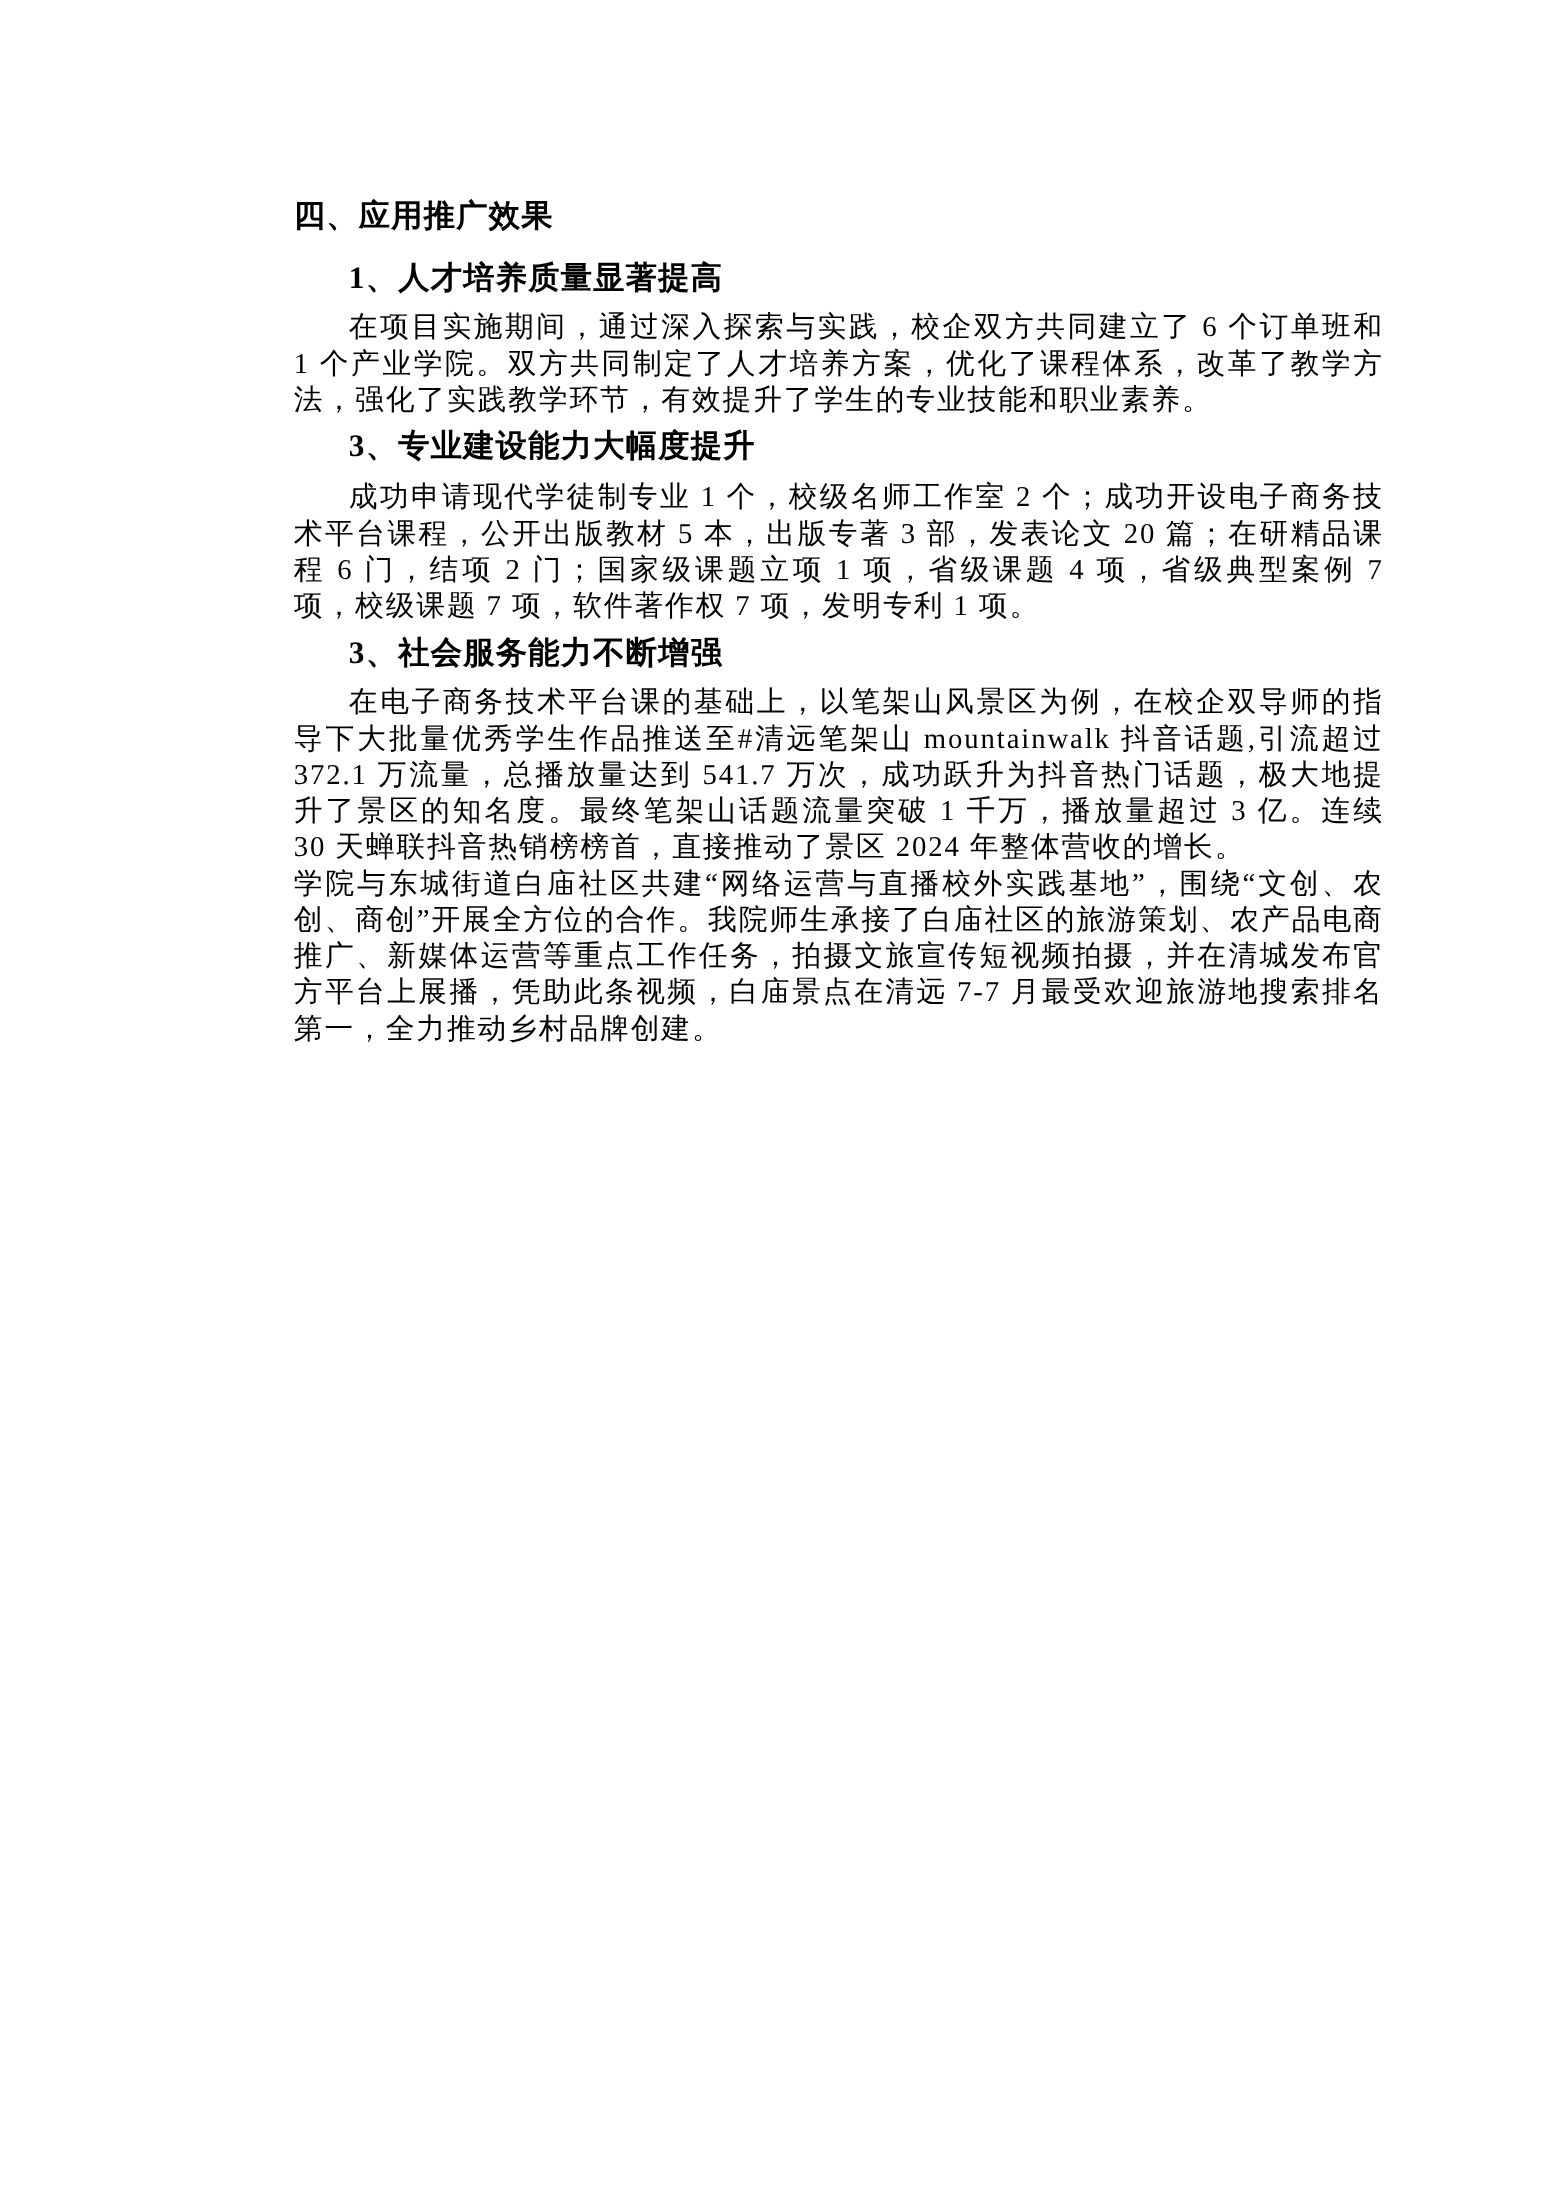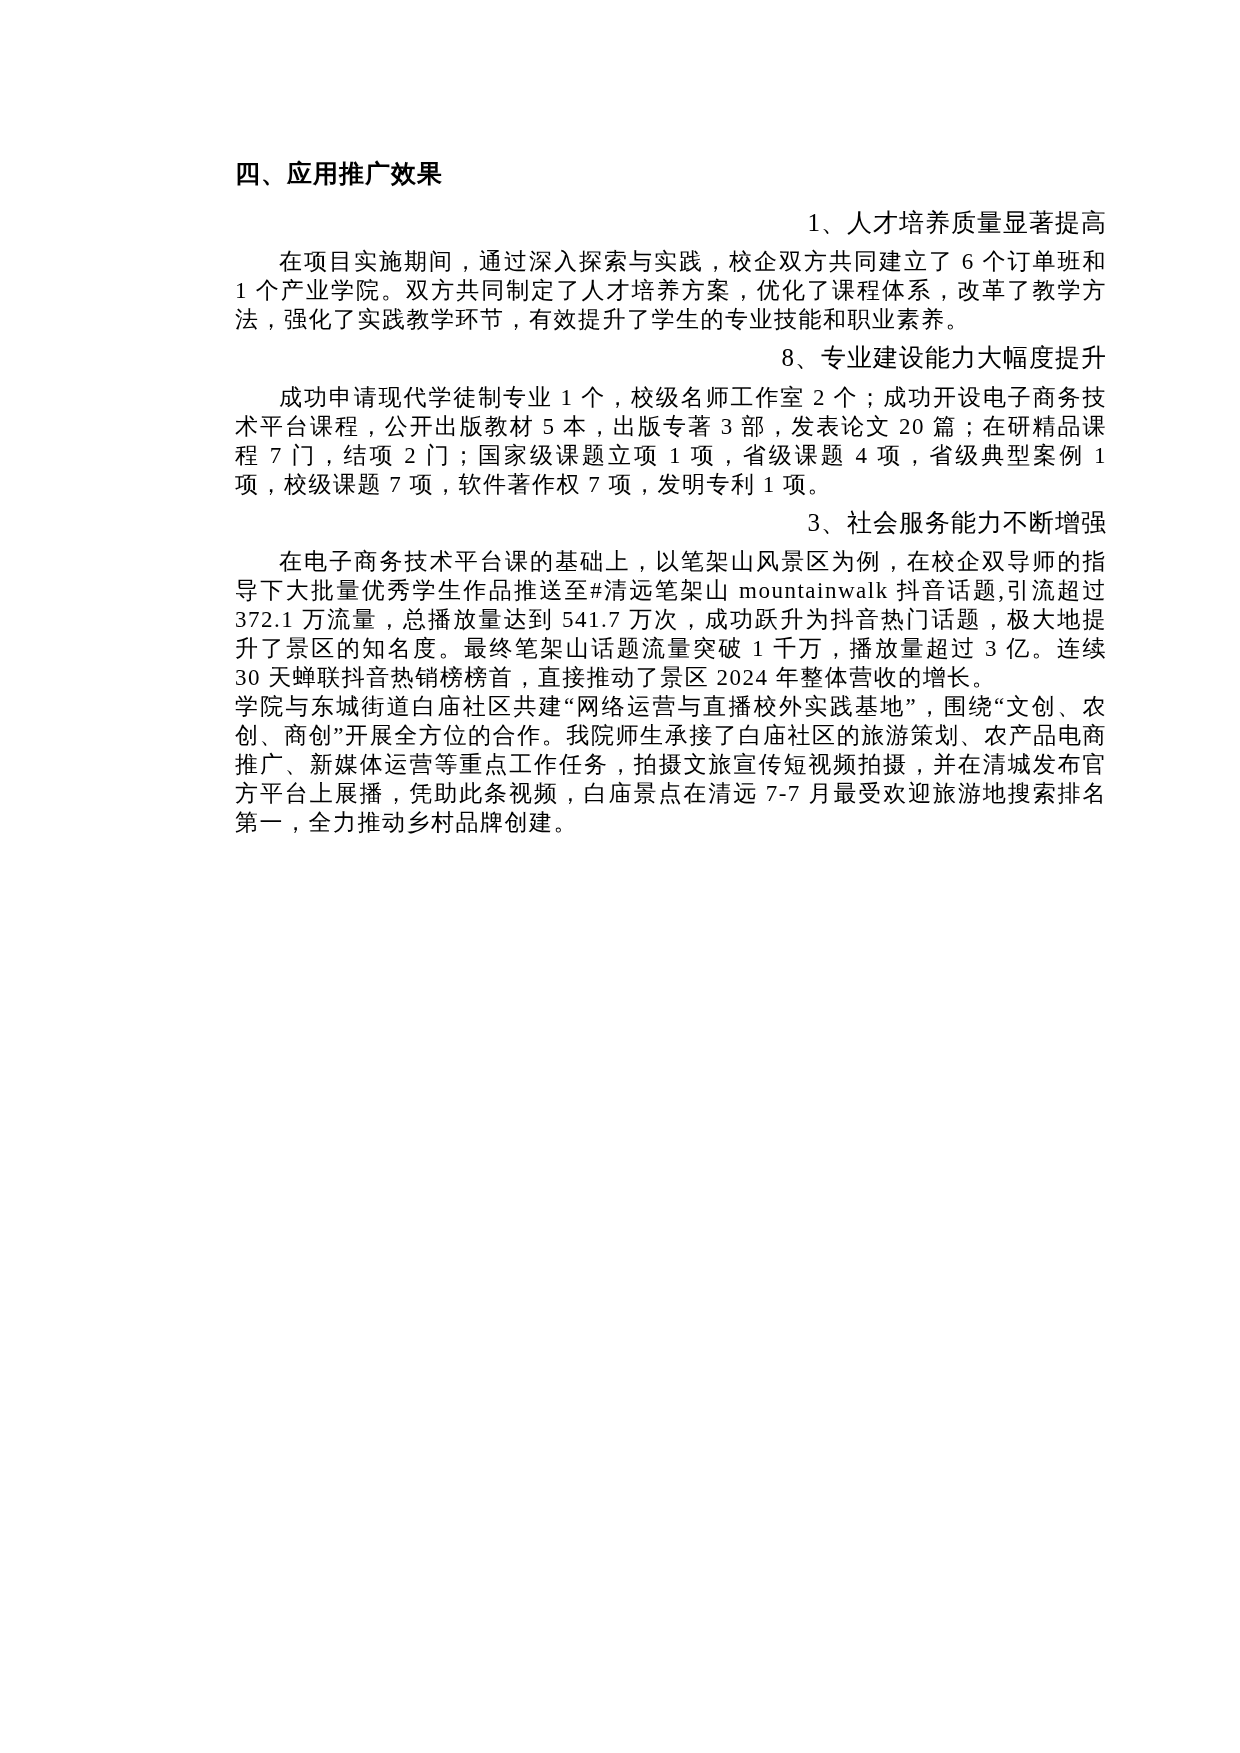--- a/index.html
+++ b/index.html
@@ -32,44 +32,44 @@
     margin: 0;
     font-size: 25px;
     font-weight: bold;
     letter-spacing: 1px;
     text-align: left;
     line-height: 48.5px;
   }
   .doc-h2 {
     margin: 0;
     font-size: 25px;
-    font-weight: normal;
+    font-weight: bold;
     letter-spacing: 1px;
     text-indent: 44px;
-    text-align: right;
+    text-align: left;
     line-height: 48.5px;
   }
   .para {
     margin: 0;
     text-indent: 44px;
     line-height: 29px;
   }
   .para.no-indent {
     text-indent: 0;
   }
 </style>
 </head>
 <body>
 
 <div class="sheet">
   <div class="content">
     <h1 class="doc-h1">四、应用推广效果</h1>
     <div id="sections">
         <h2 class="doc-h2">1、人才培养质量显著提高</h2>
         <p class="para">在项目实施期间，通过深入探索与实践，校企双方共同建立了 6 个订单班和 1 个产业学院。双方共同制定了人才培养方案，优化了课程体系，改革了教学方法，强化了实践教学环节，有效提升了学生的专业技能和职业素养。</p>
-        <h2 class="doc-h2">8、专业建设能力大幅度提升</h2>
-        <p class="para">成功申请现代学徒制专业 1 个，校级名师工作室 2 个；成功开设电子商务技术平台课程，公开出版教材 5 本，出版专著 3 部，发表论文 20 篇；在研精品课程 7 门，结项 2 门；国家级课题立项 1 项，省级课题 4 项，省级典型案例 1 项，校级课题 7 项，软件著作权 7 项，发明专利 1 项。</p>
+        <h2 class="doc-h2">3、专业建设能力大幅度提升</h2>
+        <p class="para">成功申请现代学徒制专业 1 个，校级名师工作室 2 个；成功开设电子商务技术平台课程，公开出版教材 5 本，出版专著 3 部，发表论文 20 篇；在研精品课程 6 门，结项 2 门；国家级课题立项 1 项，省级课题 4 项，省级典型案例 7 项，校级课题 7 项，软件著作权 7 项，发明专利 1 项。</p>
         <h2 class="doc-h2">3、社会服务能力不断增强</h2>
         <p class="para">在电子商务技术平台课的基础上，以笔架山风景区为例，在校企双导师的指导下大批量优秀学生作品推送至#清远笔架山 mountainwalk 抖音话题,引流超过 372.1 万流量，总播放量达到 541.7 万次，成功跃升为抖音热门话题，极大地提升了景区的知名度。最终笔架山话题流量突破 1 千万，播放量超过 3 亿。连续 30 天蝉联抖音热销榜榜首，直接推动了景区 2024 年整体营收的增长。</p>
         <p class="para no-indent">学院与东城街道白庙社区共建“网络运营与直播校外实践基地”，围绕“文创、农创、商创”开展全方位的合作。我院师生承接了白庙社区的旅游策划、农产品电商推广、新媒体运营等重点工作任务，拍摄文旅宣传短视频拍摄，并在清城发布官方平台上展播，凭助此条视频，白庙景点在清远 7-7 月最受欢迎旅游地搜索排名第一，全力推动乡村品牌创建。</p>
       </div>
   </div>
 </div>
 
 </body></html>

